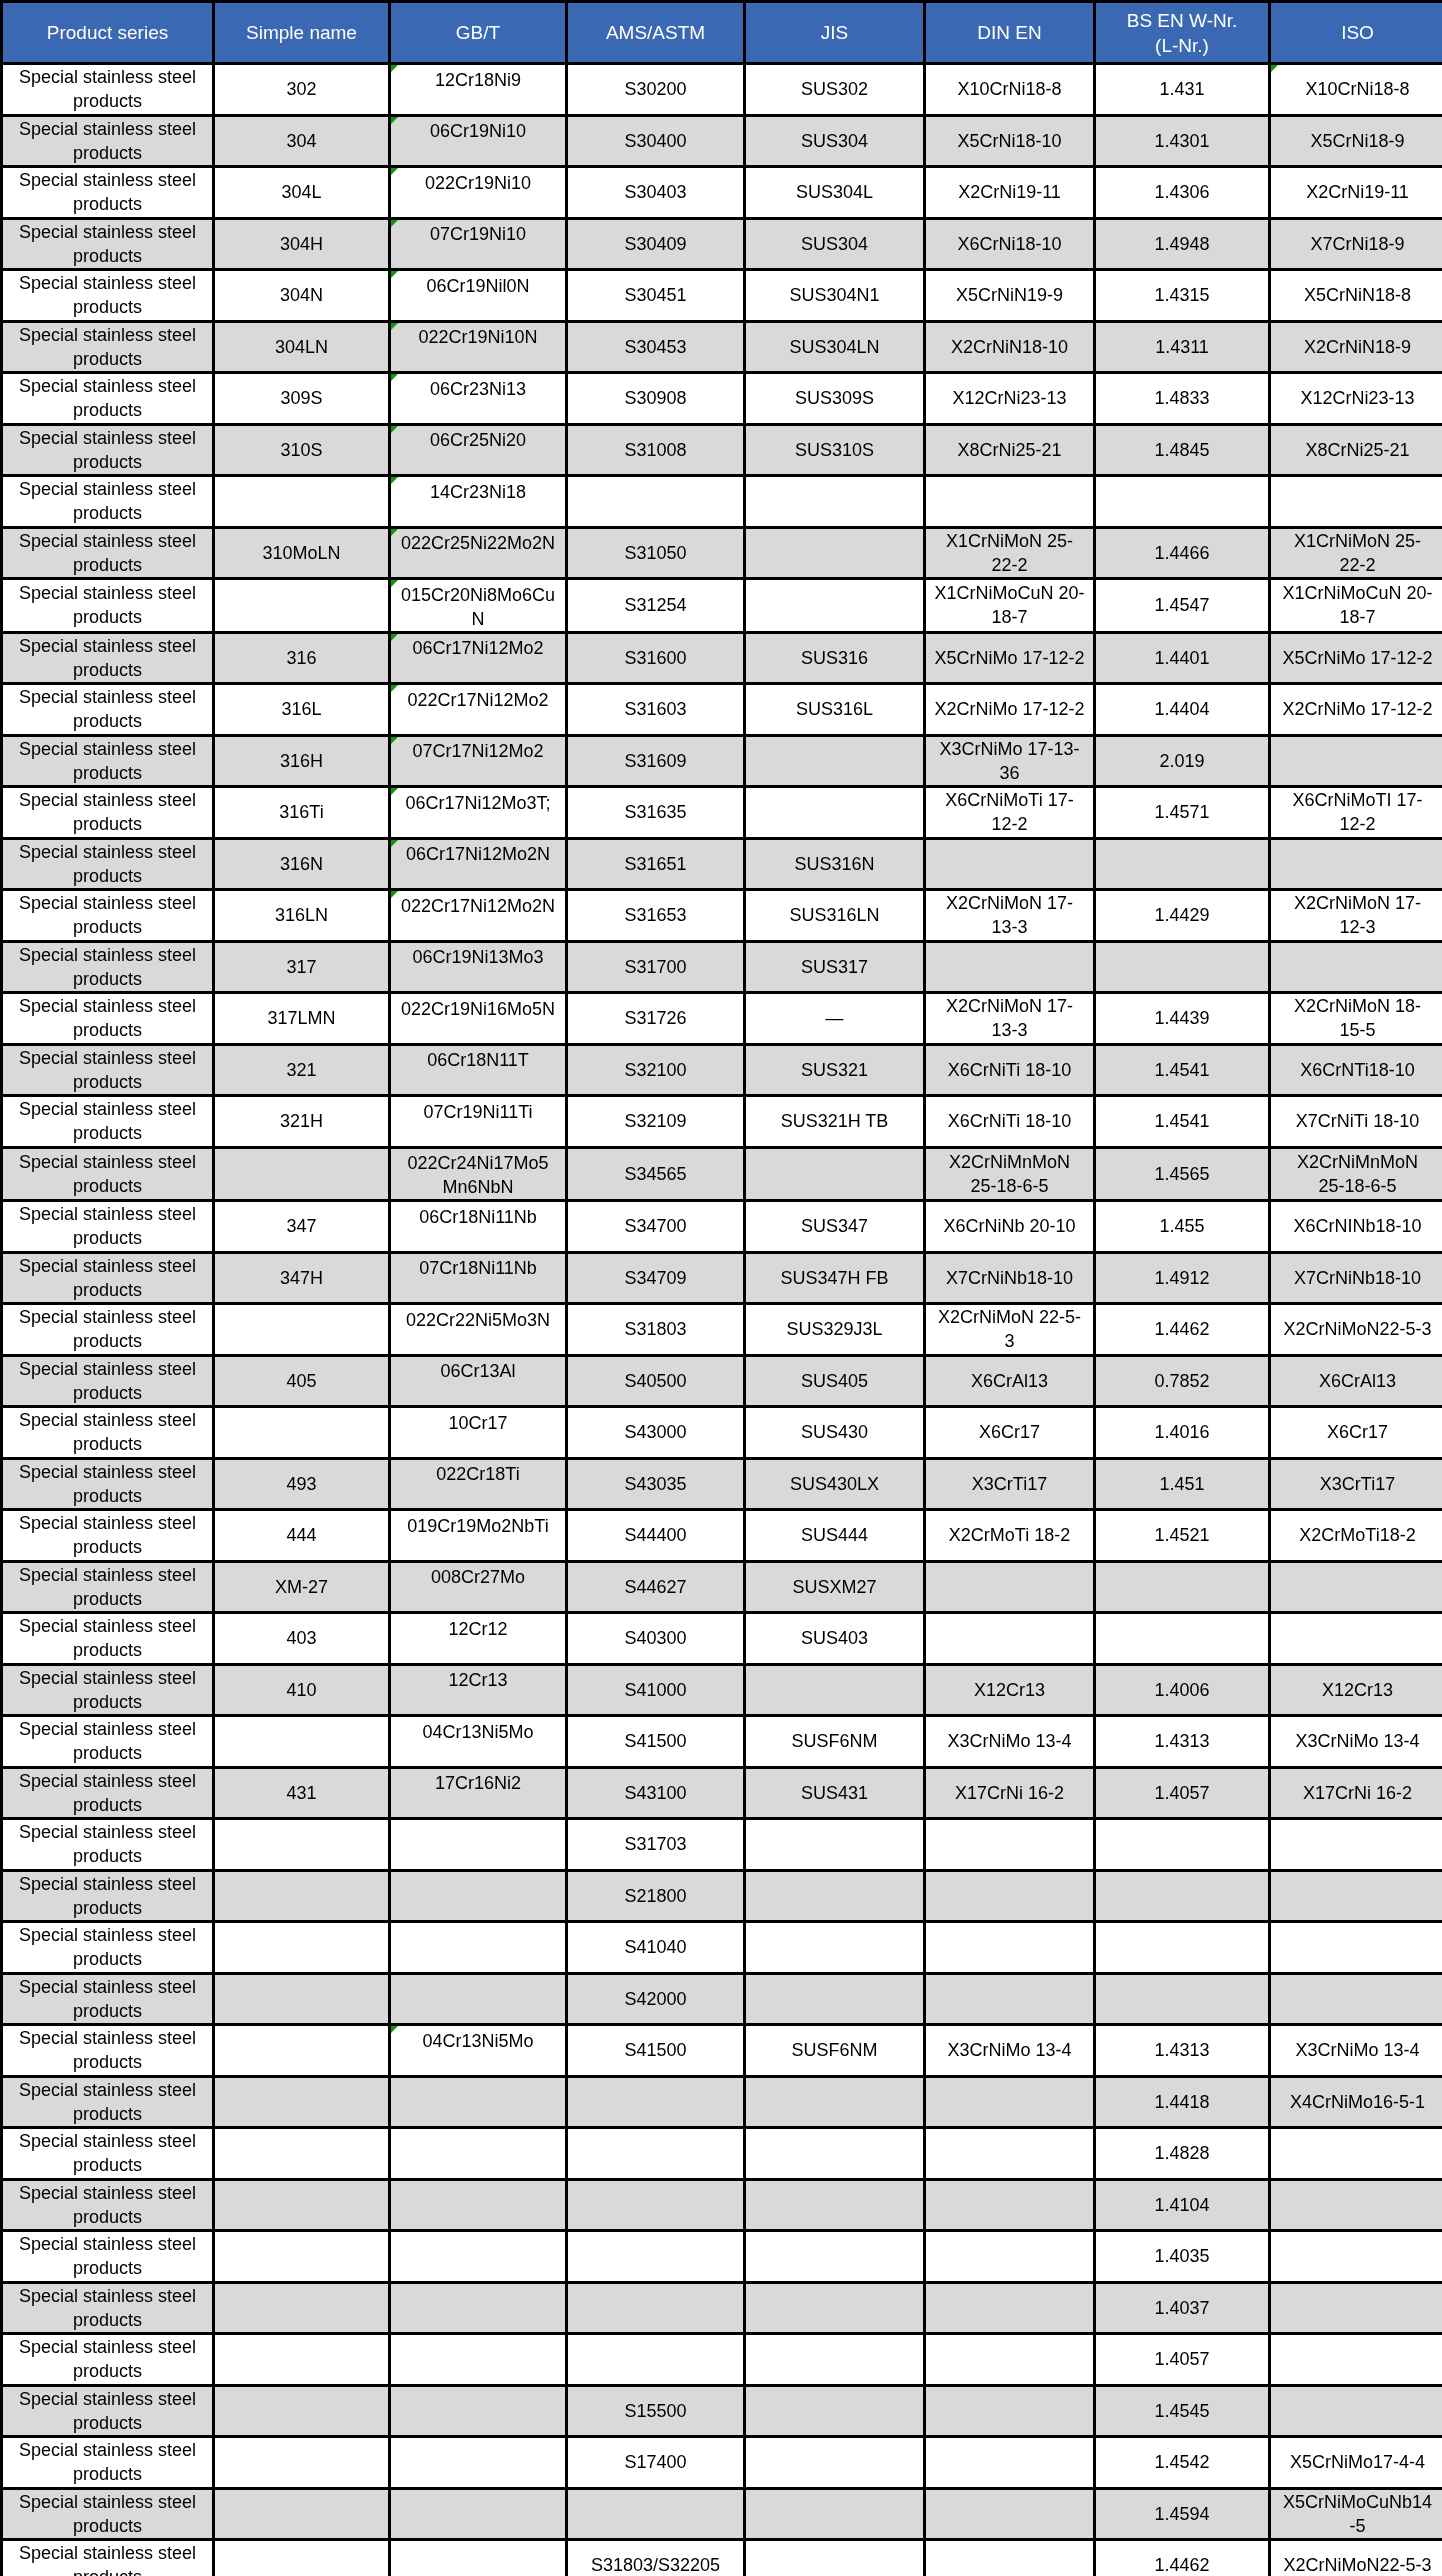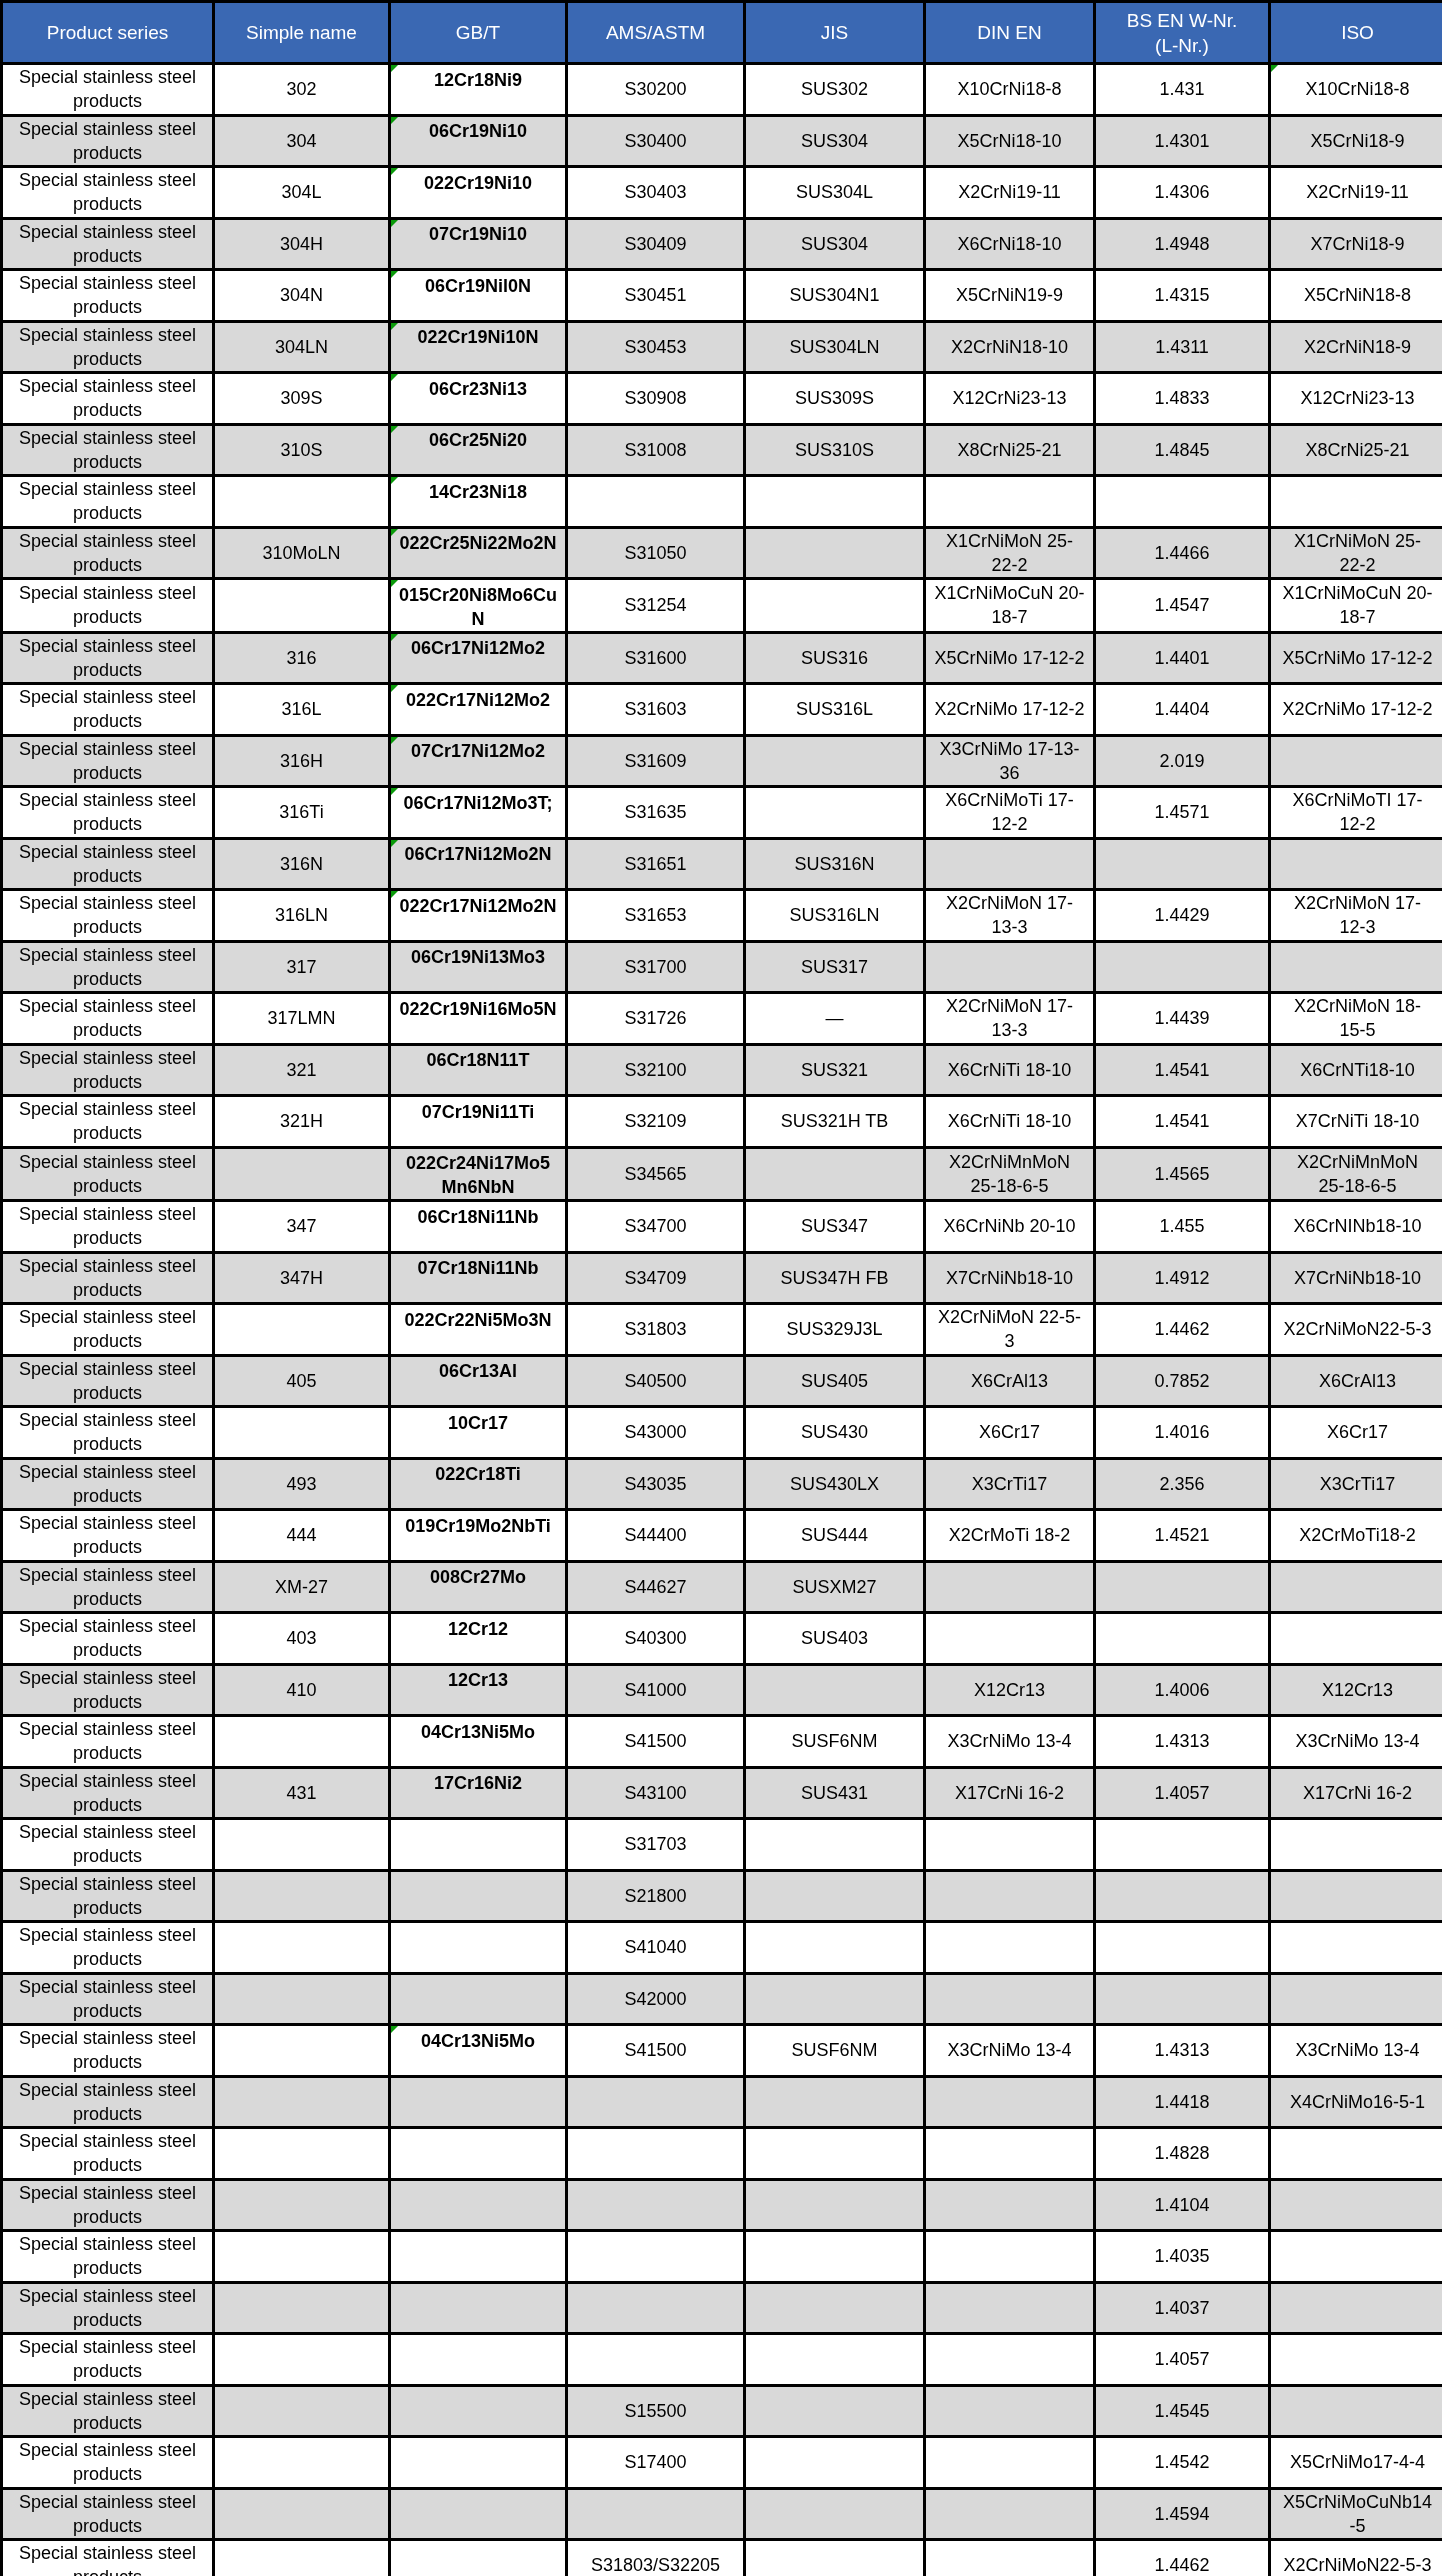--- a/index.html
+++ b/index.html
@@ -43,21 +43,20 @@
     position: relative;
     background: var(--row-bg, #fff);
   }
   table.grades tr.alt td {
     background: var(--row-alt-bg, #D9D9D9);
   }
   
   table.grades td.col-gbt {
     vertical-align: top;
     padding-top: 2.5px;
-    font-weight: bold;
   }
   
   .err-tri {
     position: absolute;
     top: 0;
     left: 0;
     width: 0;
     height: 0;
     border-top: 7.4px solid var(--err-color, #0A9A0A);
     border-right: 7.4px solid transparent;
@@ -406,21 +405,21 @@
           <td class="col-iso">X6Cr17</td>
         </tr>
         <tr class="alt">
           <td class="col-series">Special stainless steel
 products</td>
           <td class="col-simple">493</td>
           <td class="col-gbt">022Cr18Ti</td>
           <td class="col-ams">S43035</td>
           <td class="col-jis">SUS430LX</td>
           <td class="col-din">X3CrTi17</td>
-          <td class="col-bs">2.356</td>
+          <td class="col-bs">1.451</td>
           <td class="col-iso">X3CrTi17</td>
         </tr>
         <tr>
           <td class="col-series">Special stainless steel
 products</td>
           <td class="col-simple">444</td>
           <td class="col-gbt">019Cr19Mo2NbTi</td>
           <td class="col-ams">S44400</td>
           <td class="col-jis">SUS444</td>
           <td class="col-din">X2CrMoTi 18-2</td>

